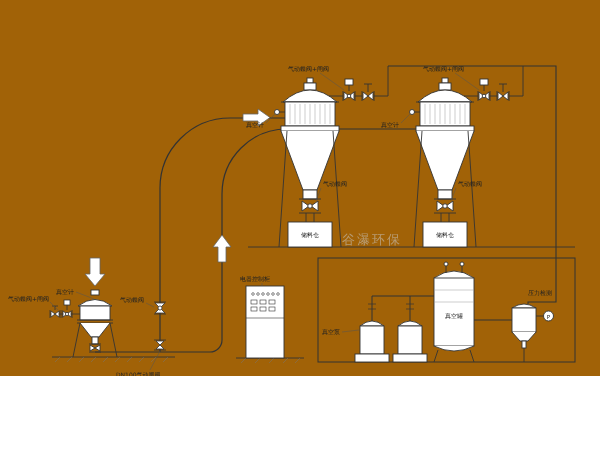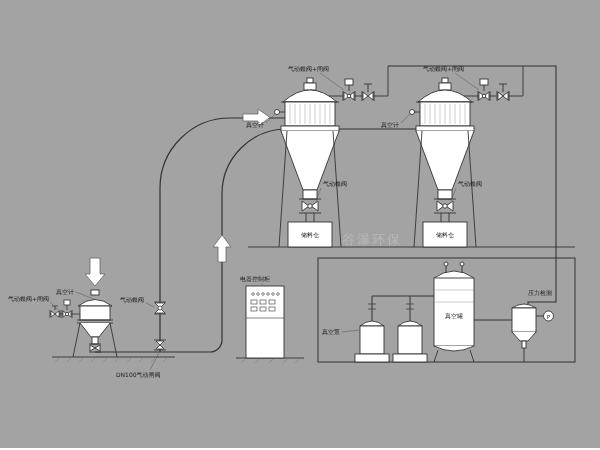--- a/index.html
+++ b/index.html
@@ -1,16 +1,16 @@
 <!DOCTYPE html>
 <html><head>
 <meta charset="utf-8">
 <style>
   html,body{margin:0;padding:0;background:#fff;}
-  .stage{position:relative;width:600px;height:448px;background:#a3a3a3;overflow:hidden;
+  .stage{position:relative;width:600px;height:376px;background:#a16207;overflow:hidden;
          font-family:"DejaVu Sans",sans-serif;}
   svg{position:absolute;left:0;top:0;}
   svg text{font-family:"DejaVu Sans",sans-serif;fill:#222;}
   .lbl-s{font-size:6px;}
   .wm{font-size:13px;fill:#c9c9c9;opacity:.55;letter-spacing:2px;}
   .ptag{font-size:5.5px;}
 </style>
 </head>
 <body>
 

